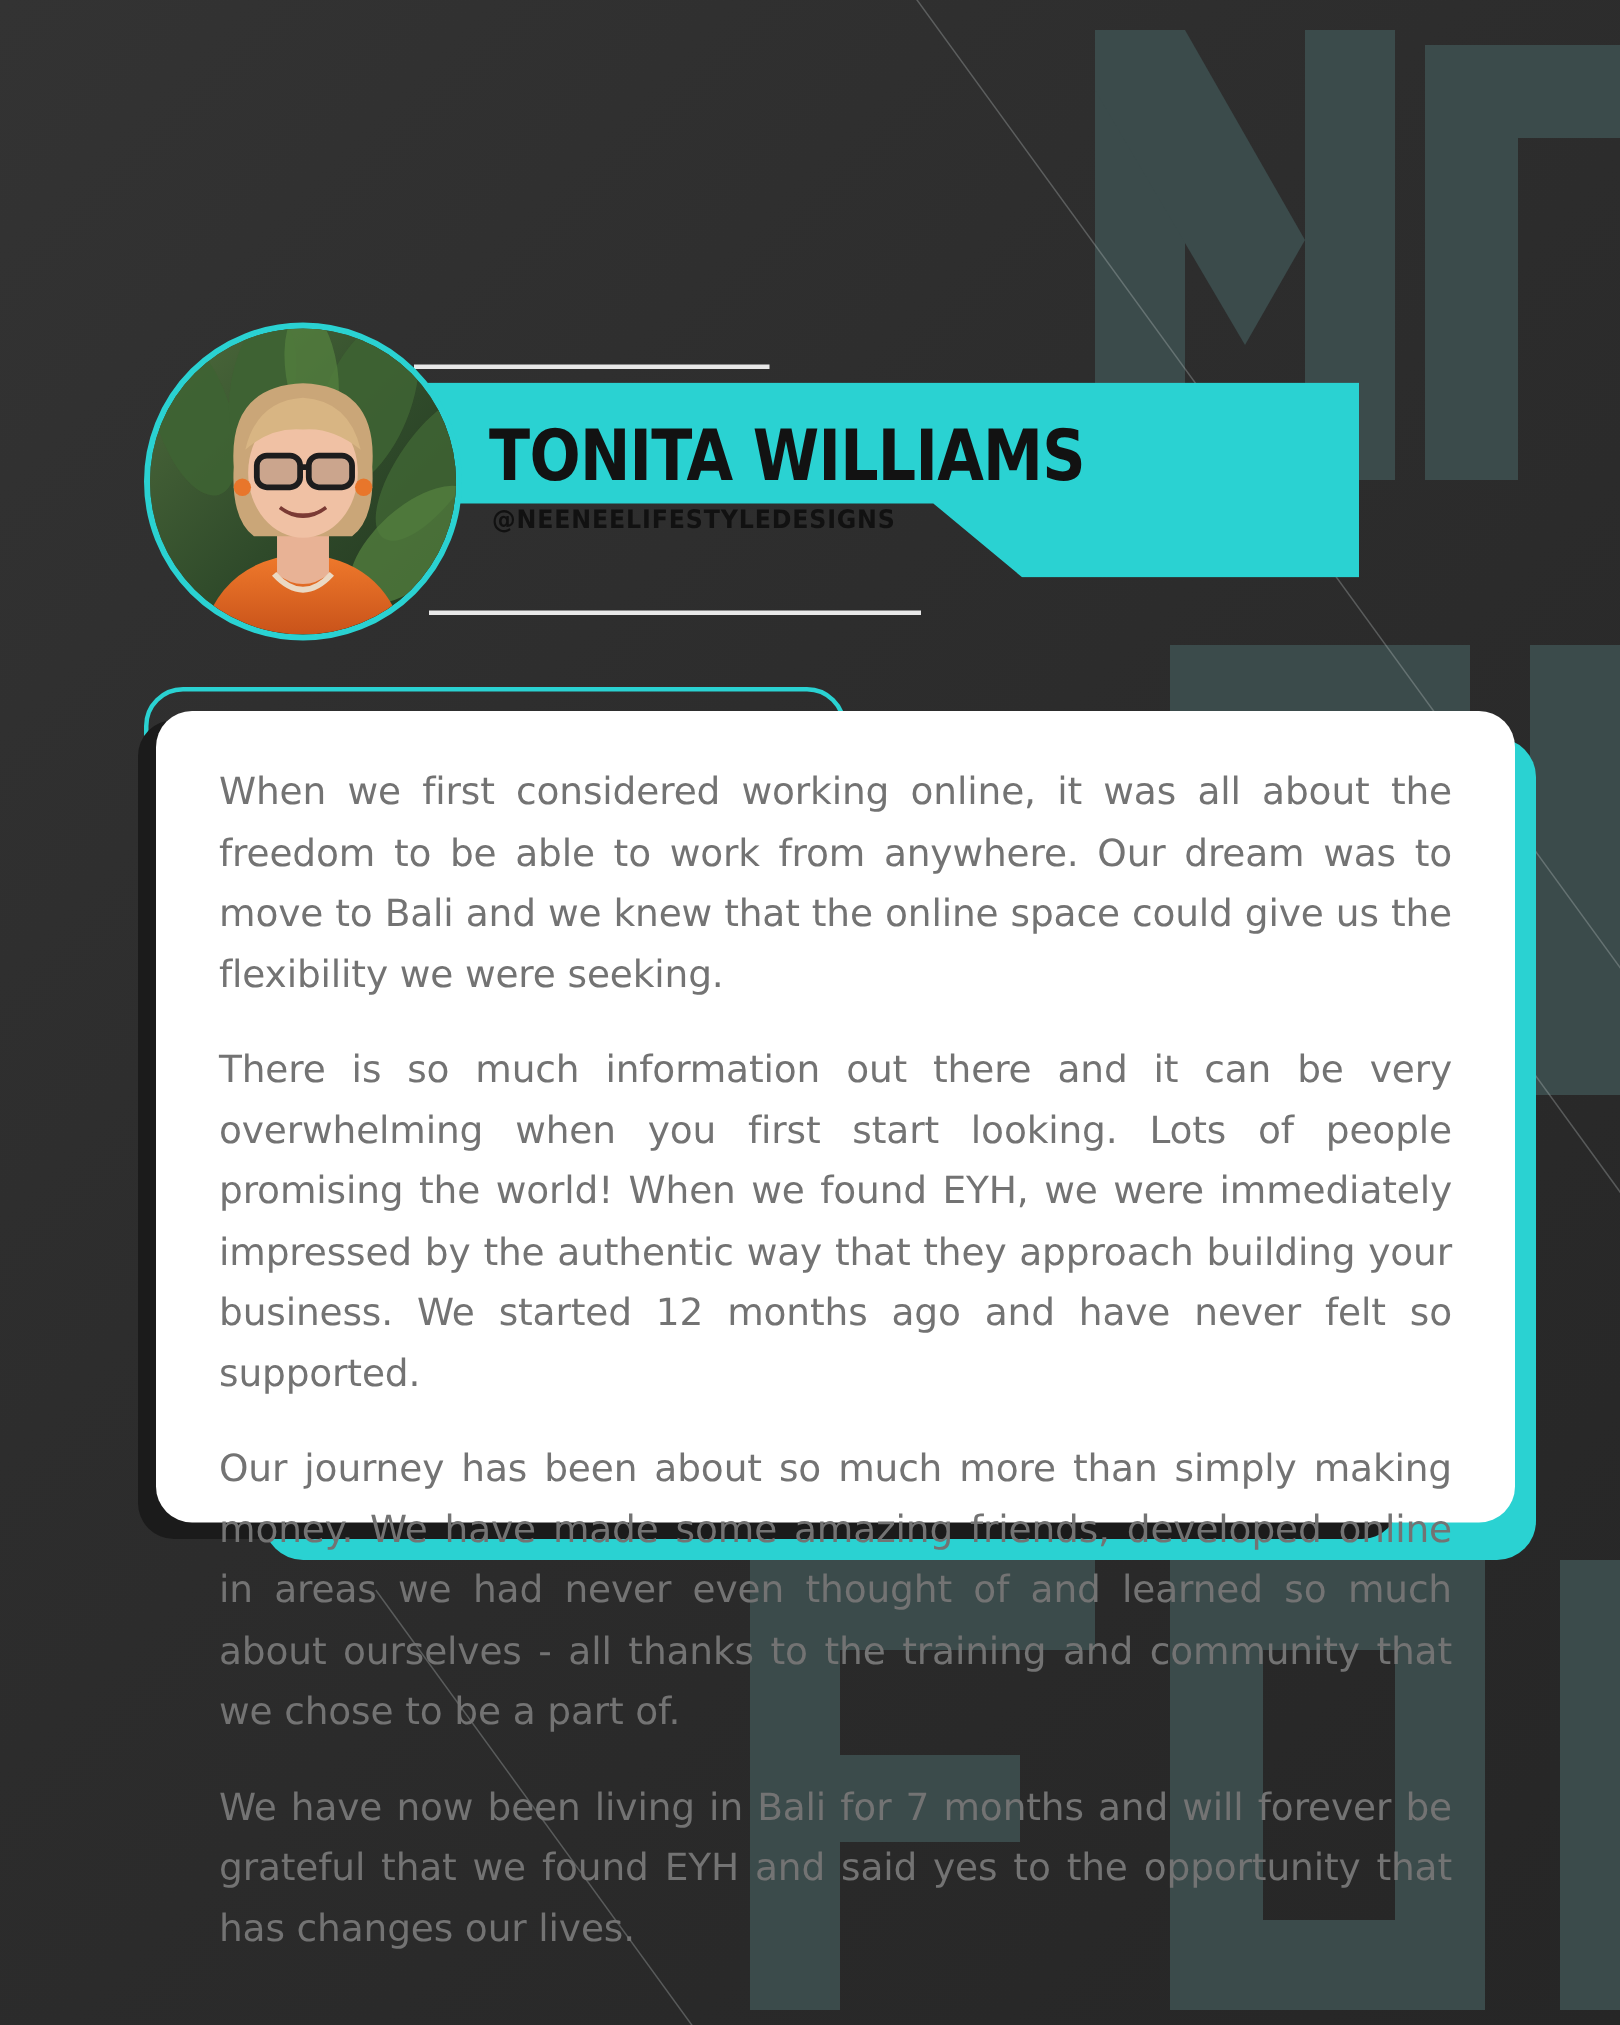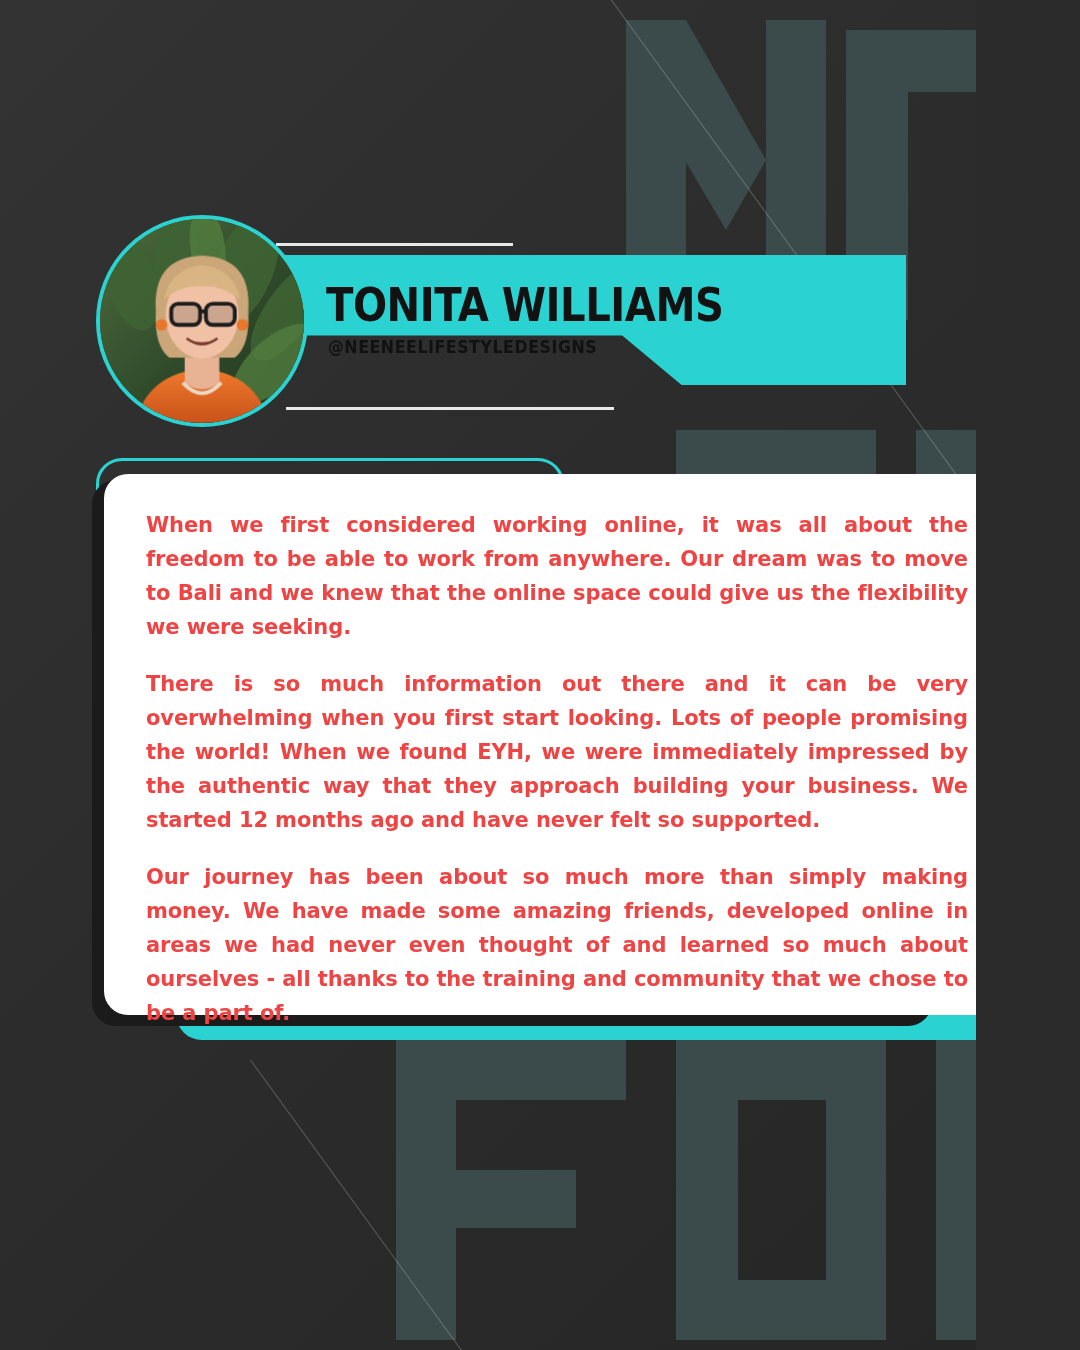--- a/index.html
+++ b/index.html
@@ -7,21 +7,21 @@
   html, body {
     width: 1080px;
     height: 1350px;
     overflow: hidden;
     background: #2b2b2b;
     font-family: "Liberation Sans", sans-serif;
   }
 
   .canvas {
     position: relative;
-    width: 976px;
+    width: 1080px;
     height: 1350px;
     background: #2e2e2e;
     overflow: hidden;
   }
 
   
   .bg-base {
     position: absolute;
     inset: 0;
     background:
@@ -188,24 +188,24 @@
     left: 104px;
     top: 474px;
     width: 906px;
     height: 541px;
     background: #ffffff;
     border-radius: 24px;
     padding: 34px 42px 0 42px;
   }
 
   .card p {
-    color: #ef4444;
+    color: #737373;
     font-family: "DejaVu Sans", sans-serif;
-    font-size: 21px;
-    font-weight: 700;
+    font-size: 25px;
+    font-weight: 400;
     line-height: 1.62;
     text-align: justify;
     text-justify: inter-word;
     margin-bottom: 23px;
     letter-spacing: -0.1px;
   }
   .card p:last-child { margin-bottom: 0; }
 
   
 </style>
@@ -313,15 +313,16 @@
   </div>
 
   <div class="card-shadow-teal"></div>
   <div class="card-outline"></div>
   <div class="card-dark"></div>
 
   <div class="card">
     <p>When we first considered working online, it was all about the freedom to be able to work from anywhere.  Our dream was to move to Bali and we knew that the online space could give us the flexibility we were seeking.</p>
     <p>There is so much information out there and it can be very overwhelming when you first start looking.  Lots of people promising the world!  When we found EYH, we were immediately impressed by the authentic way that they approach building your business.  We started 12 months ago and have never felt so supported.</p>
     <p>Our journey has been about so much more than simply making money.  We have made some amazing friends, developed online in areas we had never even thought of and learned so much about ourselves - all thanks to the training and community that we chose to be a part of.</p>
+    <p>We have now been living in Bali for 7 months and will forever be grateful that we found EYH and said yes to the opportunity that has changes our lives.</p>
   </div>
 
 </div>
 
 </body></html>

